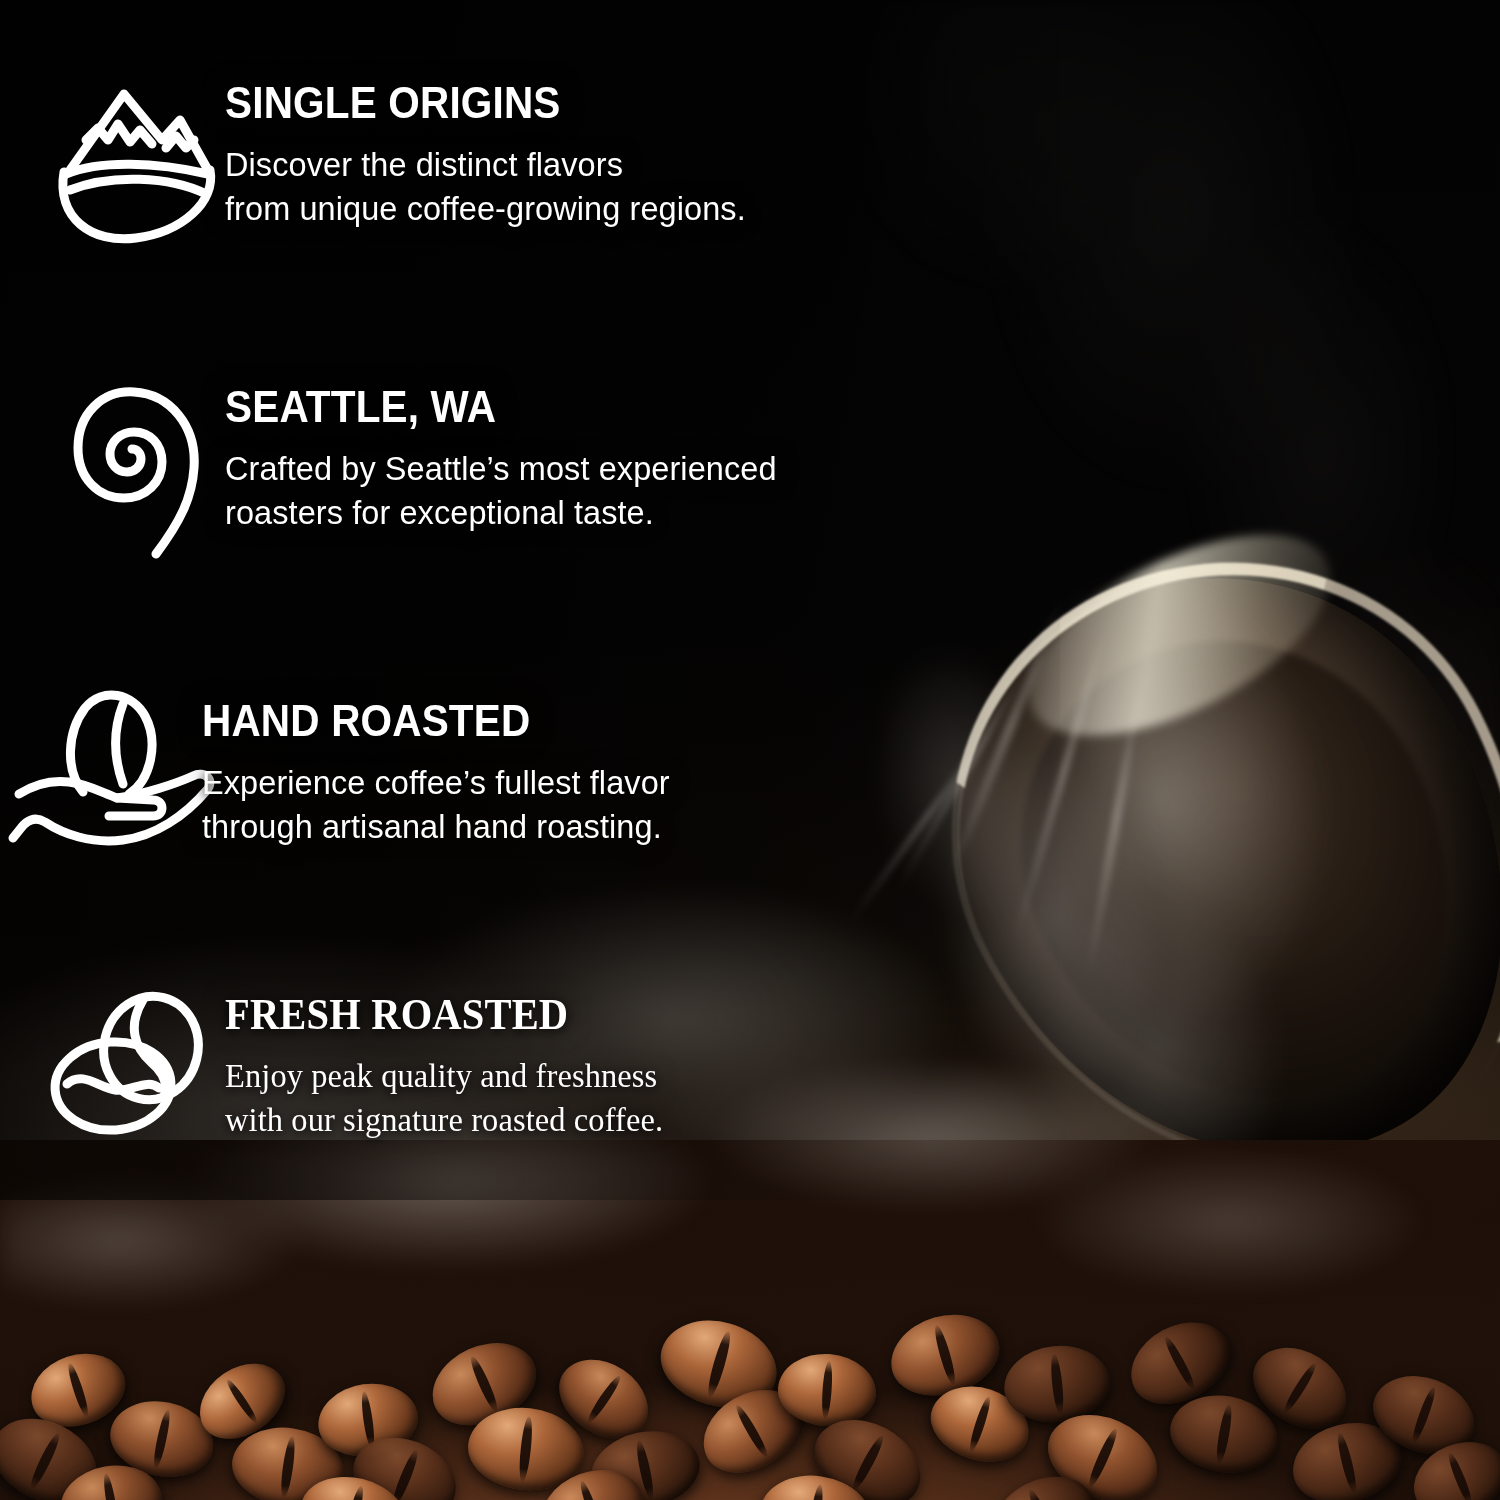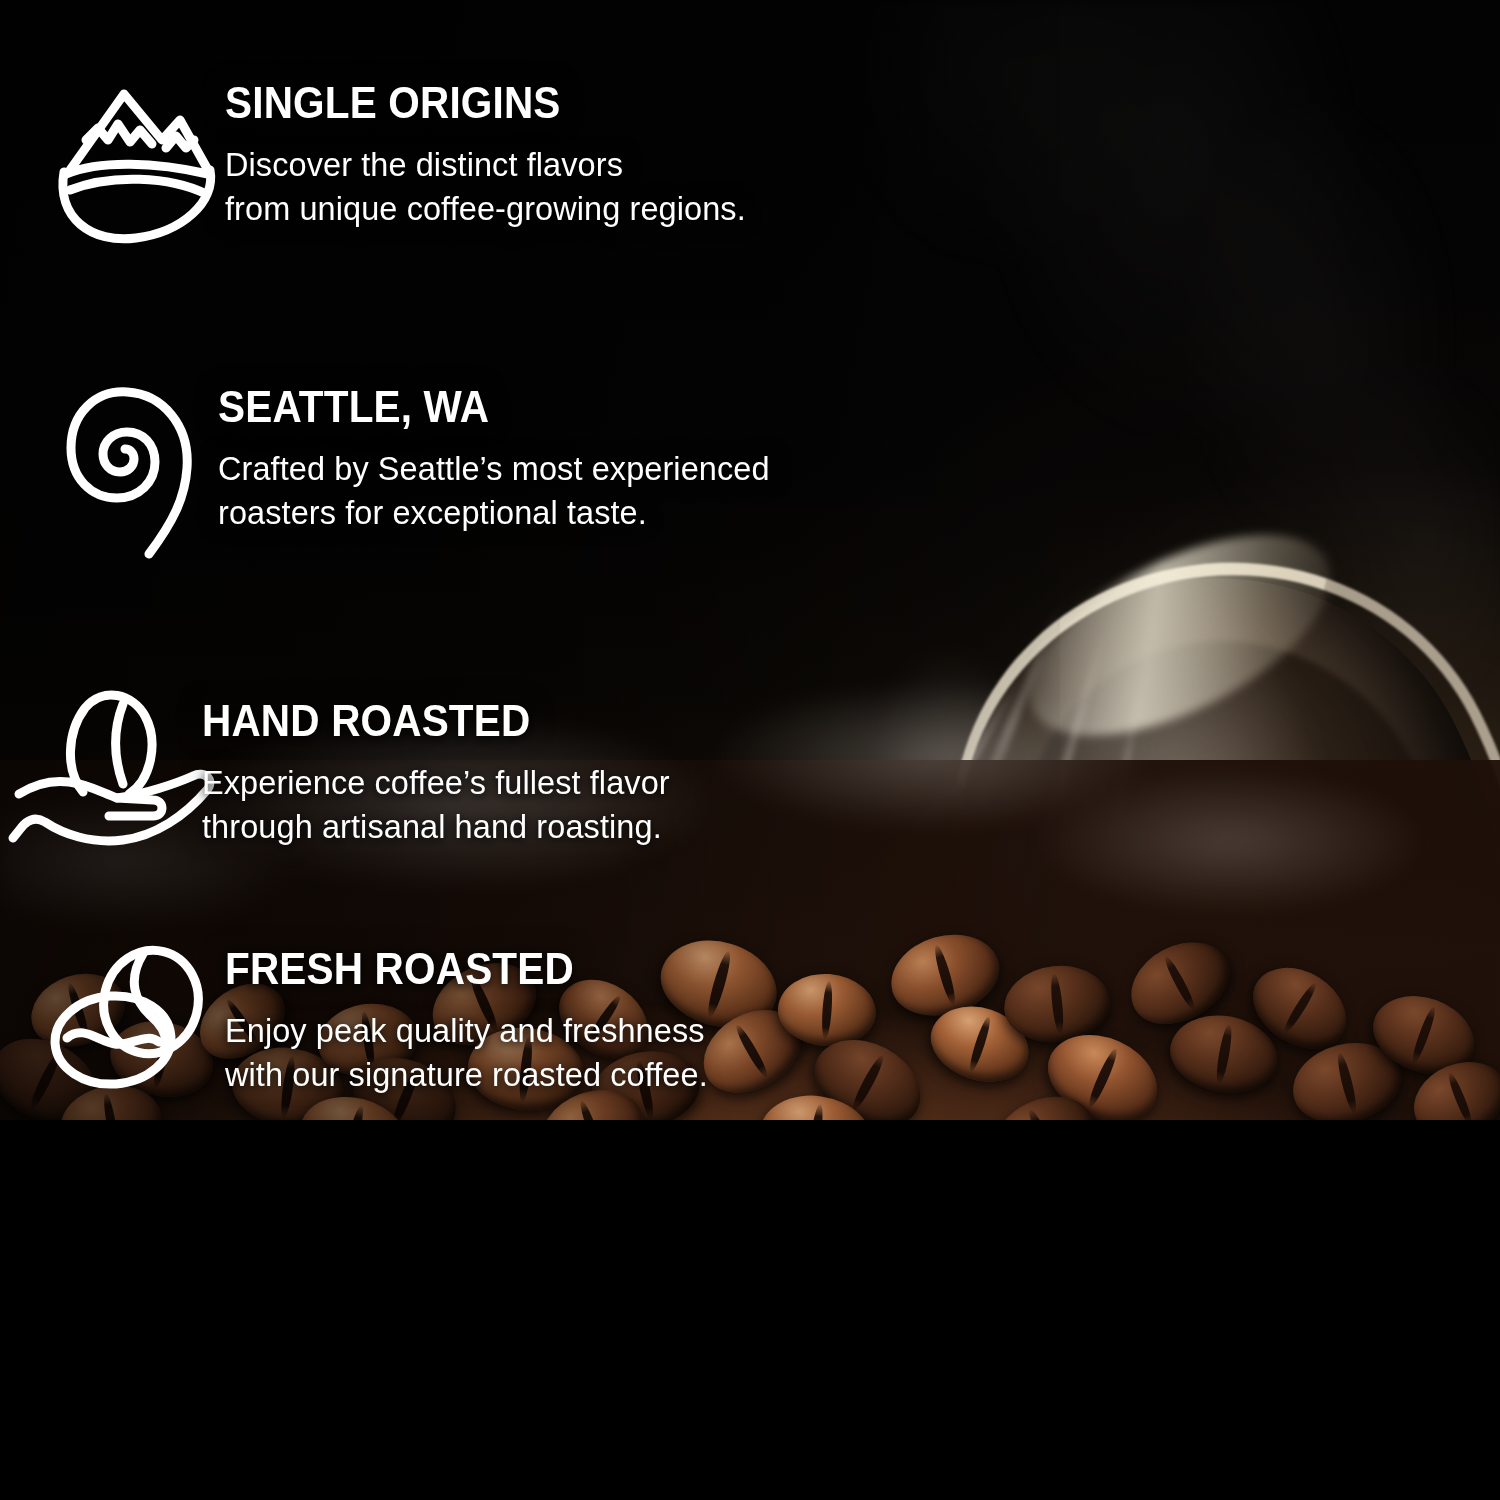--- a/index.html
+++ b/index.html
@@ -5,21 +5,21 @@
 <style>
   html, body {
     margin: 0;
     padding: 0;
     background: #000;
   }
 
   #stage {
     position: relative;
     width: 1500px;
-    height: 1120px;
+    height: 1500px;
     overflow: hidden;
     background: #d946ef;
     font-family: "Liberation Sans", sans-serif;
     -webkit-font-smoothing: antialiased;
   }
 
   
 
   .bg-layer {
     position: absolute;
@@ -243,23 +243,23 @@
     letter-spacing: 0.1px;
     transform: scaleX(0.955);
     transform-origin: left center;
     text-shadow: 0 2px 9px rgba(0,0,0,0.88), 0 0 22px rgba(0,0,0,0.55);
   }
 
   .feature-desc span { display: block; white-space: nowrap; }
 
   
   #row-0 { left: 45px;  top: 78px;  width: 1010px; }
-  #row-1 { left: 38px;  top: 382px; width: 1030px; }
+  #row-1 { left: 45px;  top: 382px; width: 1030px; }
   #row-2 { left: 22px;  top: 688px; width: 1030px; align-items: flex-end; }
-  #row-3 { left: 45px;  top: 944px; width: 1020px; }
+  #row-3 { left: 45px;  top: 990px; width: 1020px; font-family: Liberation Serif, serif; }
 </style>
 </head>
 <body>
 
 <div id="stage">
 
   <div class="bg-layer bg-base"></div>
   <div class="bg-layer bg-smoke-top"></div>
 
   <div class="cup">

